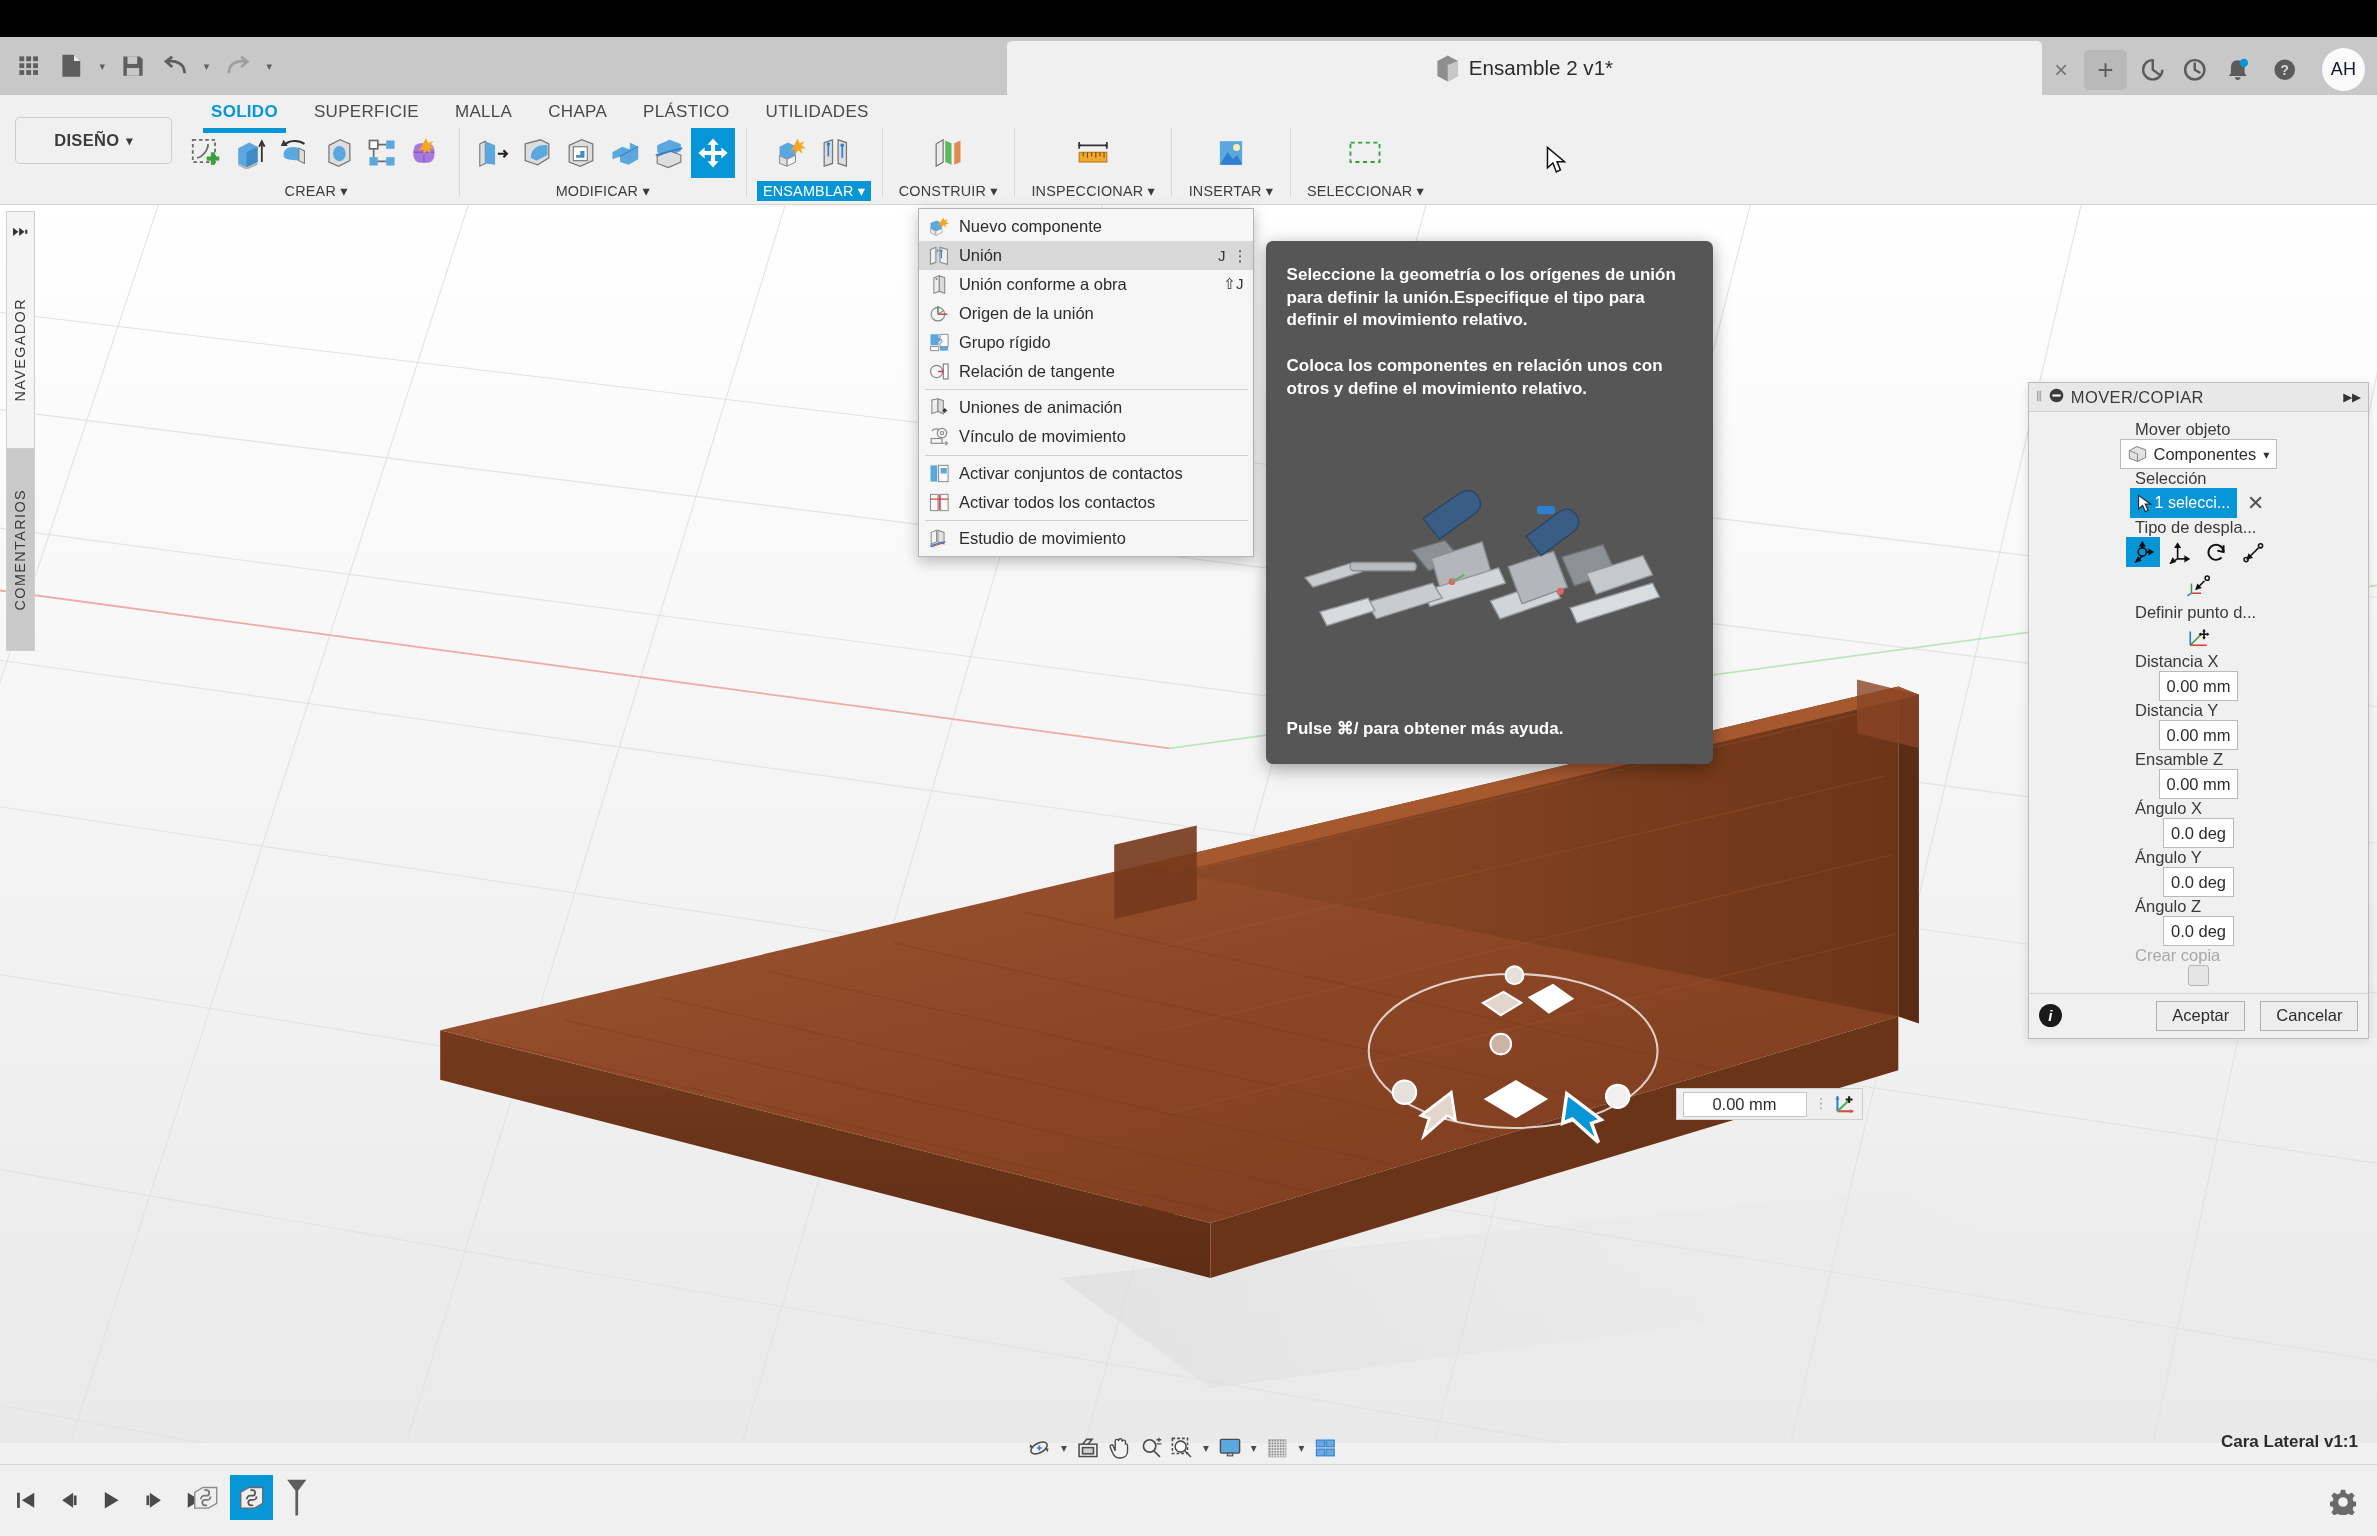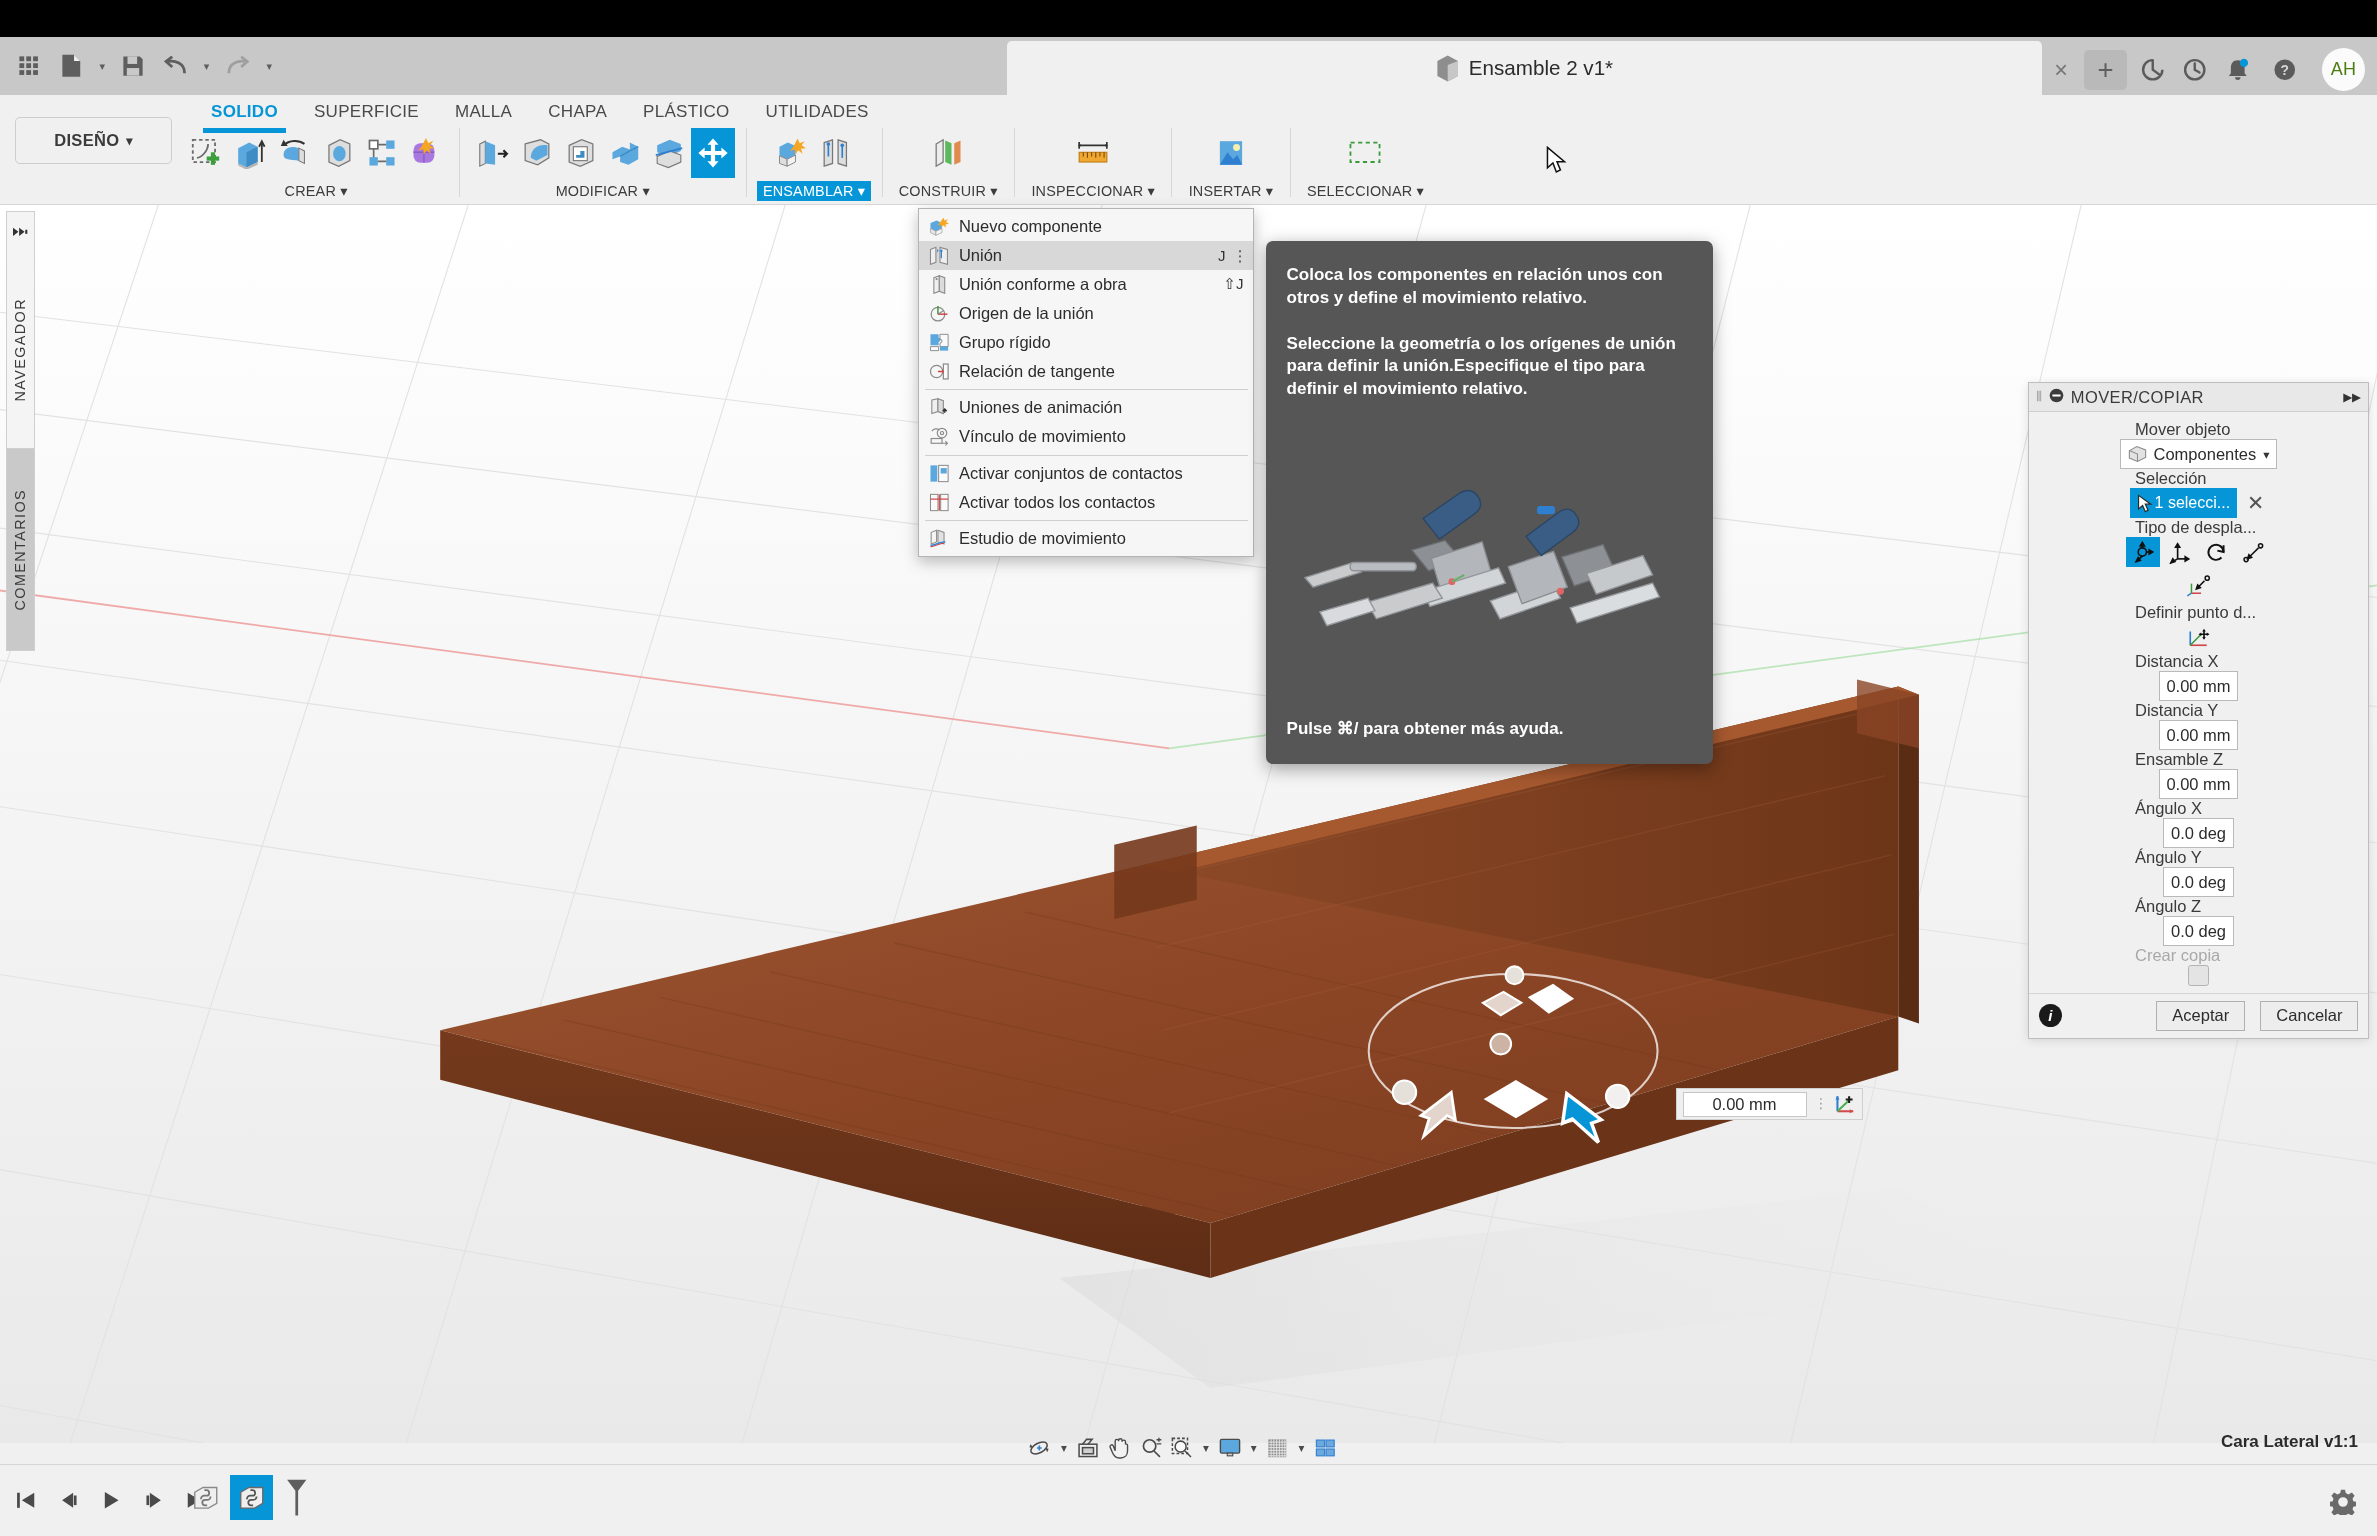--- a/index.html
+++ b/index.html
@@ -25,21 +25,21 @@
   .doctab .tt { font-size:20.6px; color:#2b2b2b; }
   .tabclose { position:absolute; left:2045px; top:54px; width:32px; height:32px;
               display:flex; align-items:center; justify-content:center; color:#777; font-size:23.4px; }
   .newtab { position:absolute; left:2084px; top:50px; width:43px; height:40px; background:#b9b9b9;
             border-radius:4.8px; display:flex; align-items:center; justify-content:center;
             color:#5e5e5e; font-size:27.5px; font-weight:300; }
   .tright { position:absolute; top:50px; height:40px; display:flex; align-items:center; justify-content:center;
             color:#555; }
   .avatar { position:absolute; left:2322px; top:48px; width:43px; height:43px; border-radius:50%;
             background:#fbfbfb; display:flex; align-items:center; justify-content:center;
-            font-size:18px; color:#4d7c0f; letter-spacing:0.3px; }
+            font-size:18px; color:#0f172a; letter-spacing:0.3px; }
 
   
   .ribbon { position:absolute; left:0; top:95px; width:2377px; height:110px; background:#f0f0f0;
             border-bottom:0.7px solid #d6d6d6; }
   .design-btn { position:absolute; left:15px; top:117px; width:157px; height:47px;
                 border:0.7px solid #cdcdcd; border-radius:4.8px; background:#f0f0f0;
                 display:flex; align-items:center; justify-content:center; gap:6.9px;
                 font-size:16.5px; font-weight:bold; color:#3b3b3b; letter-spacing:0.3px; }
 
   .tabs { position:absolute; left:193px; top:95px; height:34px; display:flex; align-items:flex-start; }
@@ -738,22 +738,22 @@
           <path d="M13 2 L22 5 L22 22 L13 19 Z" fill="#e2e2e2" stroke="#8a8a8a" stroke-width="1.5"></path>
           <path d="M2 26 C9 26 14 21 22 21" stroke="#d04545" stroke-width="1.8" fill="none"></path>
           <path d="M2 24 C9 24 14 19 24 19" stroke="#2f7fd1" stroke-width="1.8" fill="none"></path>
         </svg>
       </span>
       <span class="mlbl">Estudio de movimiento</span>
     </div>
   </div>
 
   <div class="tip">
+    <p>Seleccione la geometría o los orígenes de unión para definir la unión.Especifique el tipo para definir el movimiento relativo.</p>
     <p>Coloca los componentes en relación unos con otros y define el movimiento relativo.</p>
-    <p>Seleccione la geometría o los orígenes de unión para definir la unión.Especifique el tipo para definir el movimiento relativo.</p>
     <svg class="tipimg" viewBox="0 0 596 390">
 
       <g>
         <path d="M30 190 l70 -22 l12 14 l-70 22 Z" fill="#c9cbcd" stroke="#8f9296" stroke-width="2"></path>
         <rect x="96" y="168" width="96" height="12" rx="5" fill="#b9bcc0" stroke="#8f9296" stroke-width="2"></rect>
         <path d="M186 150 l48 -14 l24 28 l-48 16 Z" fill="#8d9195" stroke="#6c6f73" stroke-width="2"></path>
         <path d="M202 104 l52 -36 q18 -11 28 4 q10 15 -6 26 l-50 36 Z" fill="#3a5d86" stroke="#2b4663" stroke-width="2"></path>
         <path d="M214 162 l74 -24 l16 54 l-74 24 Z" fill="#b3b7bb" stroke="#8a8d91" stroke-width="2"></path>
         <path d="M202 210 l110 -34 l10 22 l-110 34 Z" fill="#d2d5d8" stroke="#95989c" stroke-width="2"></path>
         <path d="M120 226 l96 -28 l14 22 l-96 30 Z" fill="#c9cbcd" stroke="#8f9296" stroke-width="2"></path>

